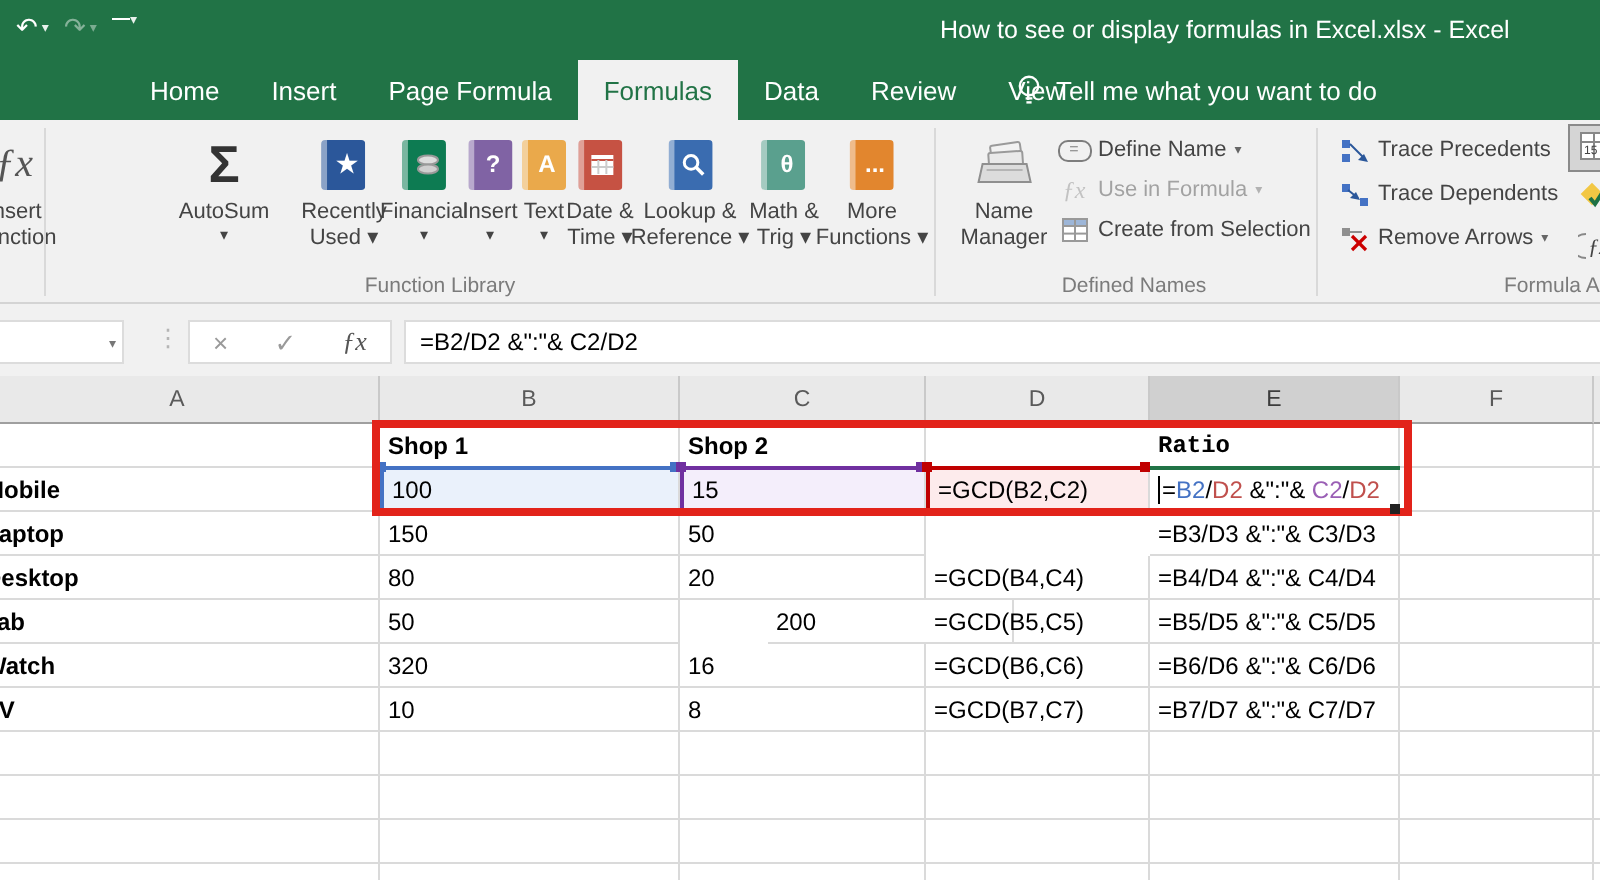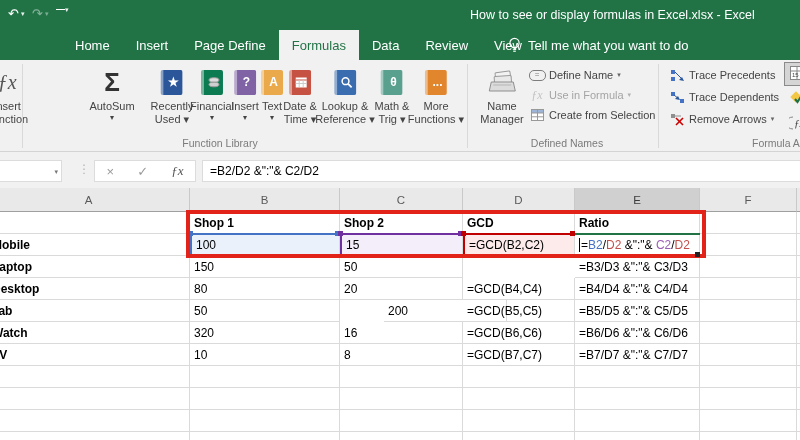--- a/index.html
+++ b/index.html
@@ -70,21 +70,21 @@
   <span class="qat qat-cust">
       <span class="bar"></span>
       <span class="drop">▾</span>
     </span>
   <span class="win-title">How to see or display formulas in Excel.xlsx  -  Excel</span>
 </div>
 
 <div class="tabrow">
     <div class="tab">Home</div>
     <div class="tab">Insert</div>
-    <div class="tab">Page Define</div>
+    <div class="tab">Page Formula</div>
     <div class="tab active">Formulas</div>
     <div class="tab">Data</div>
     <div class="tab">Review</div>
     <div class="tab">View</div>
   </div>
 <div class="tellme">
   <svg width="13" height="17" viewBox="0 0 13 17">
     <circle cx="6.5" cy="6" r="4.6" fill="none" stroke="#fff" stroke-width="1.2"></circle>
     <line x1="4.8" y1="12.2" x2="8.2" y2="12.2" stroke="#fff" stroke-width="1.2"></line>
     <line x1="5.2" y1="14.2" x2="7.8" y2="14.2" stroke="#fff" stroke-width="1.2"></line>
@@ -307,22 +307,21 @@
     <div class="gh" style="left: -12px; width: 202px;">A</div>
     <div class="gh" style="left: 190px; width: 150px;">B</div>
     <div class="gh" style="left: 340px; width: 123px;">C</div>
     <div class="gh" style="left: 463px; width: 112px;">D</div>
     <div class="gh sel" style="left: 575px; width: 125px;">E</div>
     <div class="gh" style="left: 700px; width: 97px;">F</div>
     <div class="gh" style="left: 797px; width: 33px;"></div>
     <div class="cell" style="left: -12px; width: 202px; top: 24px;"></div>
     <div class="cell bold" style="left: 190px; width: 150px; top: 24px;">Shop 1</div>
     <div class="cell bold" style="left: 340px; width: 123px; top: 24px;">Shop 2</div>
-    <div class="cell bold" style="left: 463px; width: 112px; top: 24px;">GCD</div>
-    <div class="cell bold" style="left: 575px; width: 125px; top: 24px;">Ratio</div>
+    <div class="cell bold" style="left: 575px; width: 125px; top: 24px; font-family: Liberation Mono, monospace;">Ratio</div>
     <div class="cell" style="left: 700px; width: 97px; top: 24px;"></div>
     <div class="cell" style="left: 797px; width: 33px; top: 24px;"></div>
     <div class="cell bold" style="left: -12px; width: 202px; top: 46px;">Mobile</div>
     <div class="cell" style="left: 190px; width: 150px; top: 46px; background: rgb(234, 241, 251); border-left: 2px solid rgb(68, 114, 196);">100</div>
     <div class="cell" style="left: 340px; width: 123px; top: 46px; background: rgb(244, 238, 251); border-left: 2px solid rgb(112, 48, 160);">15</div>
     <div class="cell" style="left: 463px; width: 112px; top: 46px; background: rgb(253, 235, 236); border-left: 2px solid rgb(192, 0, 0);">=GCD(B2,C2)</div>
     <div class="cell" style="left: 575px; width: 125px; top: 46px;">
       <span class="caret"></span>
       <span style="color: rgb(0, 0, 0); white-space: pre;">=</span>
       <span style="color: rgb(68, 114, 196); white-space: pre;">B2</span>

